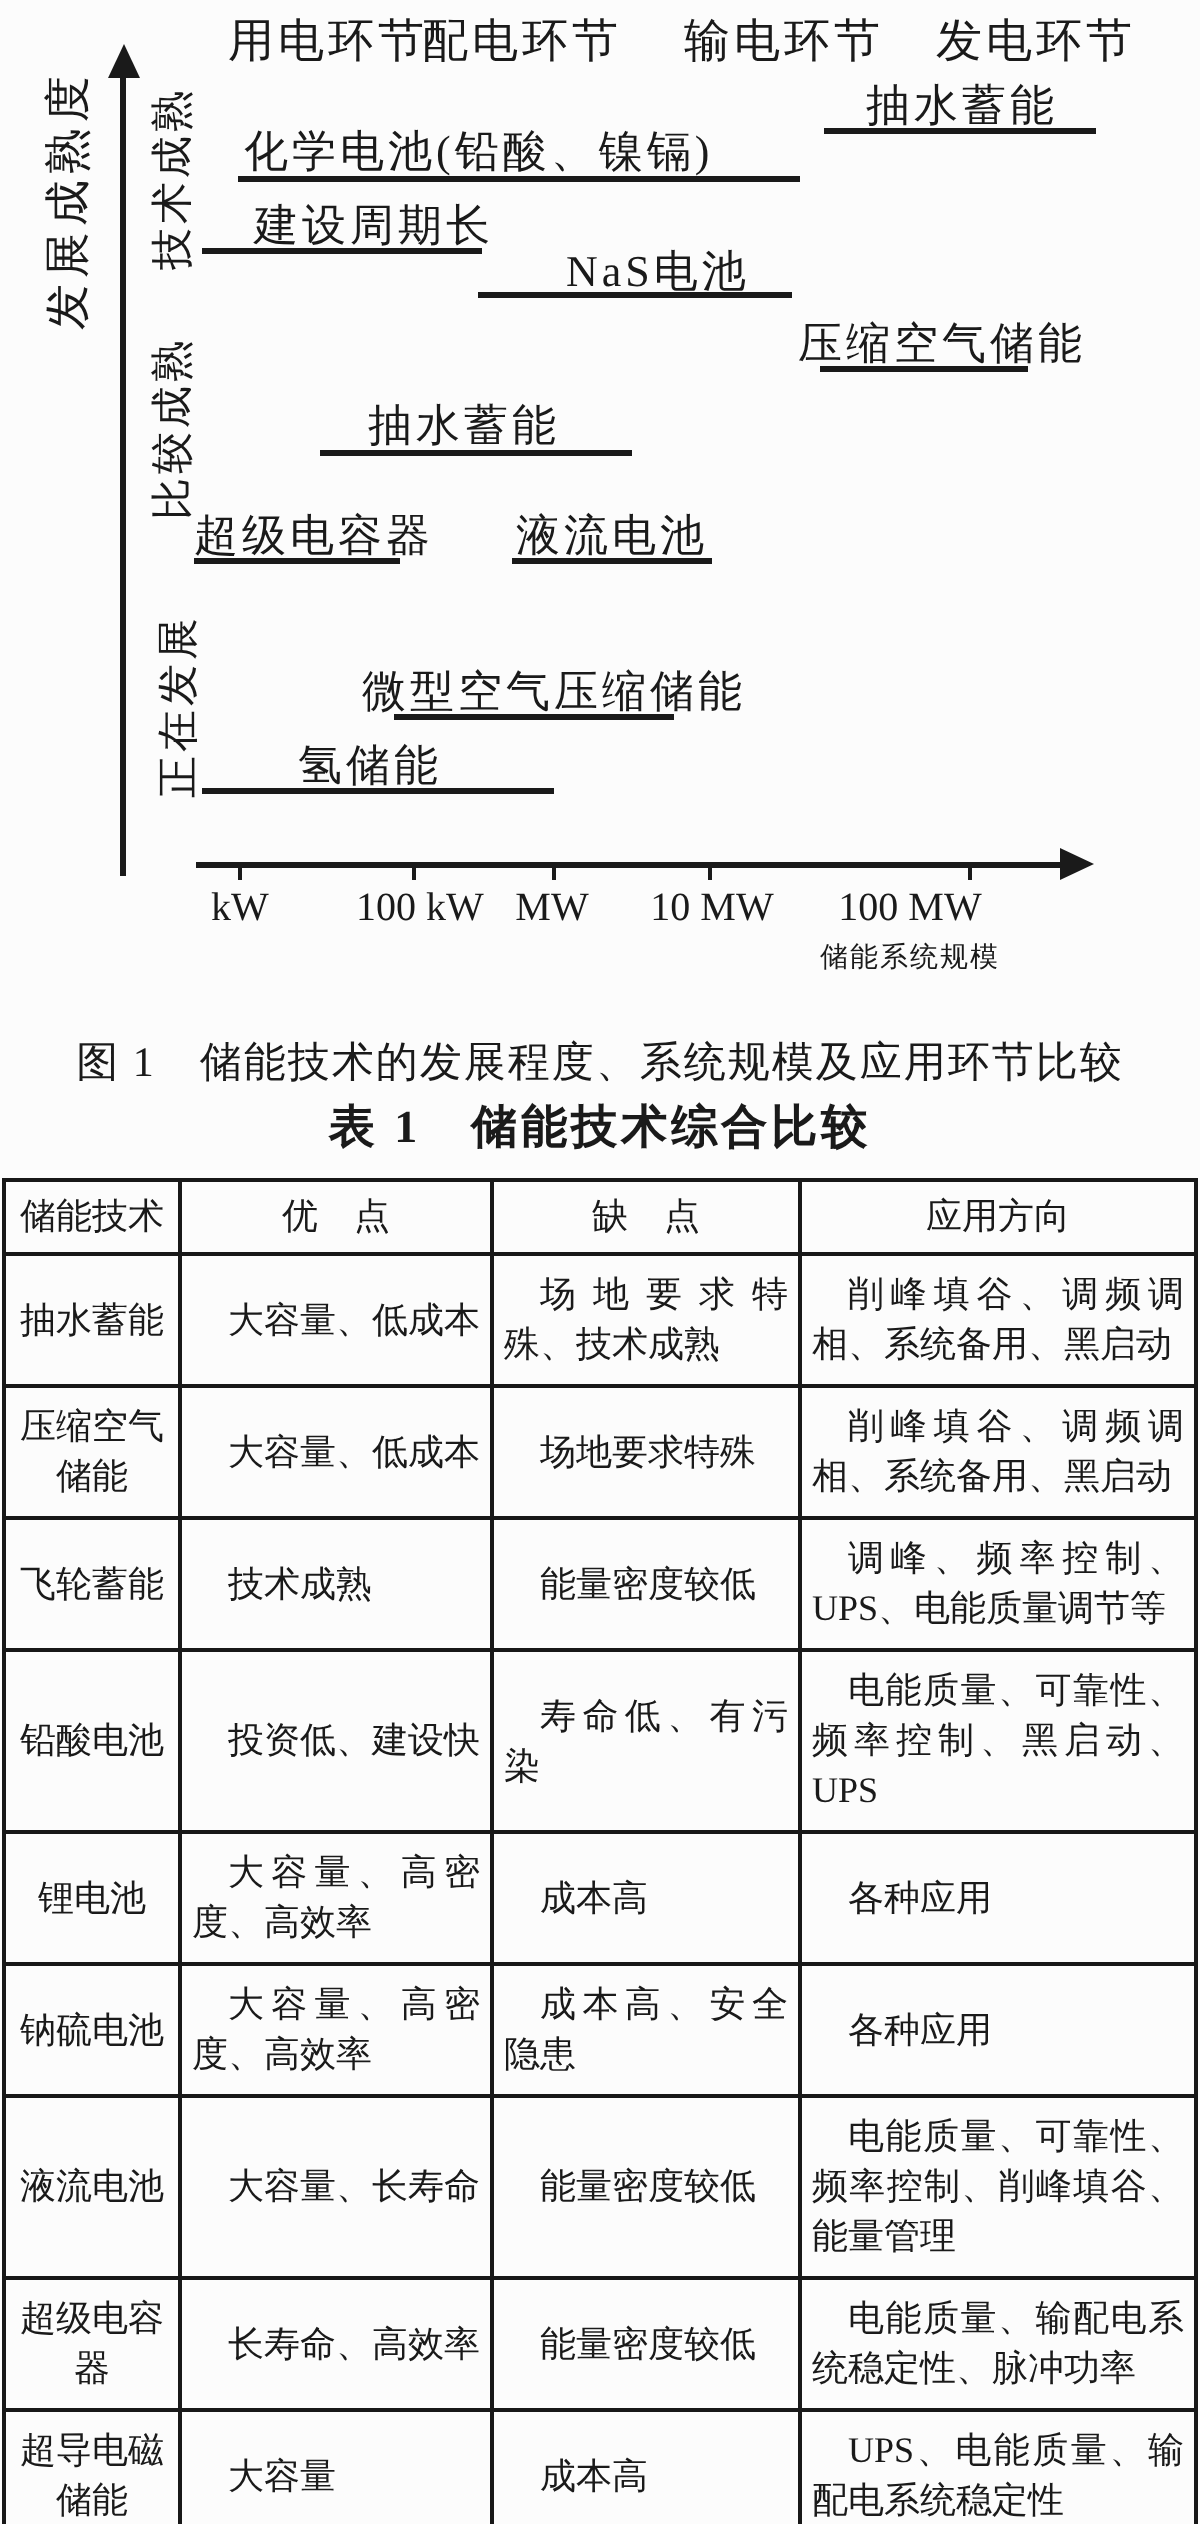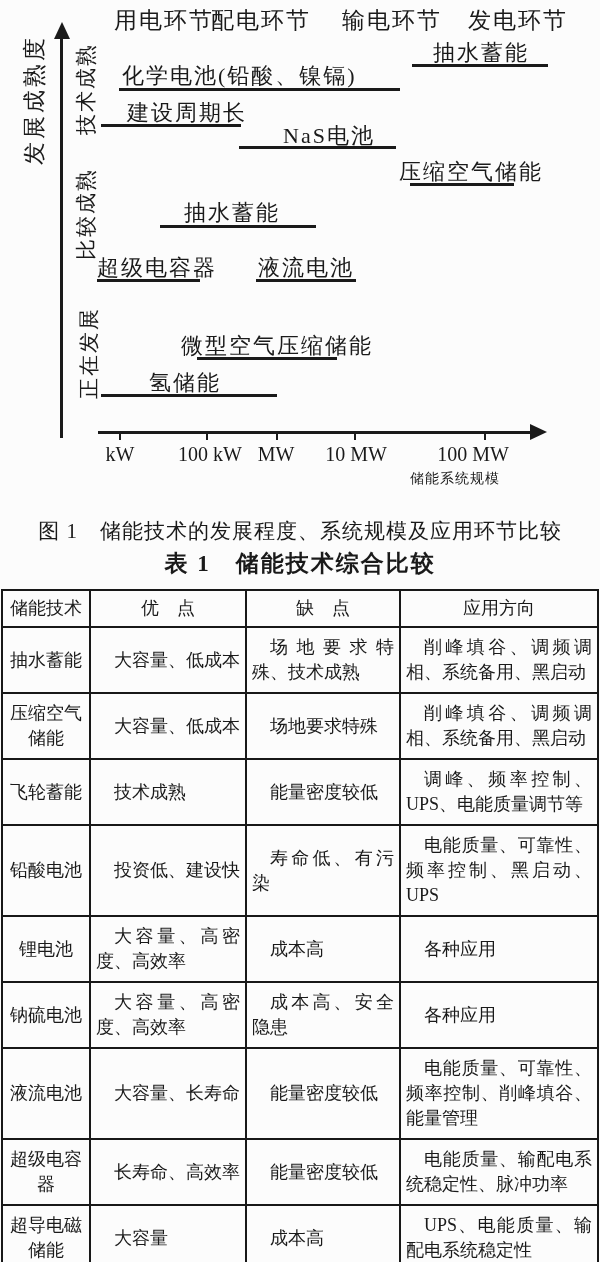--- a/index.html
+++ b/index.html
@@ -96,21 +96,21 @@
   <div class="tick" style="left:119px;"></div>
   <div class="tick" style="left:206px;"></div>
   <div class="tick" style="left:276px;"></div>
   <div class="tick" style="left:354px;"></div>
   <div class="tick" style="left:484px;"></div>
 
   <div class="ticklbl" style="left:120px;">kW</div>
   <div class="ticklbl" style="left:210px;">100 kW</div>
   <div class="ticklbl" style="left:276px;">MW</div>
   <div class="ticklbl" style="left:356px;">10 MW</div>
-  <div class="ticklbl" style="left:473px;">100 MW</div>
+  <div class="ticklbl" style="left:455px;">100 MW</div>
 
   <div class="xtitle">储能系统规模</div>
 </div>
 
 <div class="caption">图 1　储能技术的发展程度、系统规模及应用环节比较</div>
 
 <div class="tbl-title">表 1　储能技术综合比较</div>
 
 <table class="cmp">
   <colgroup>

